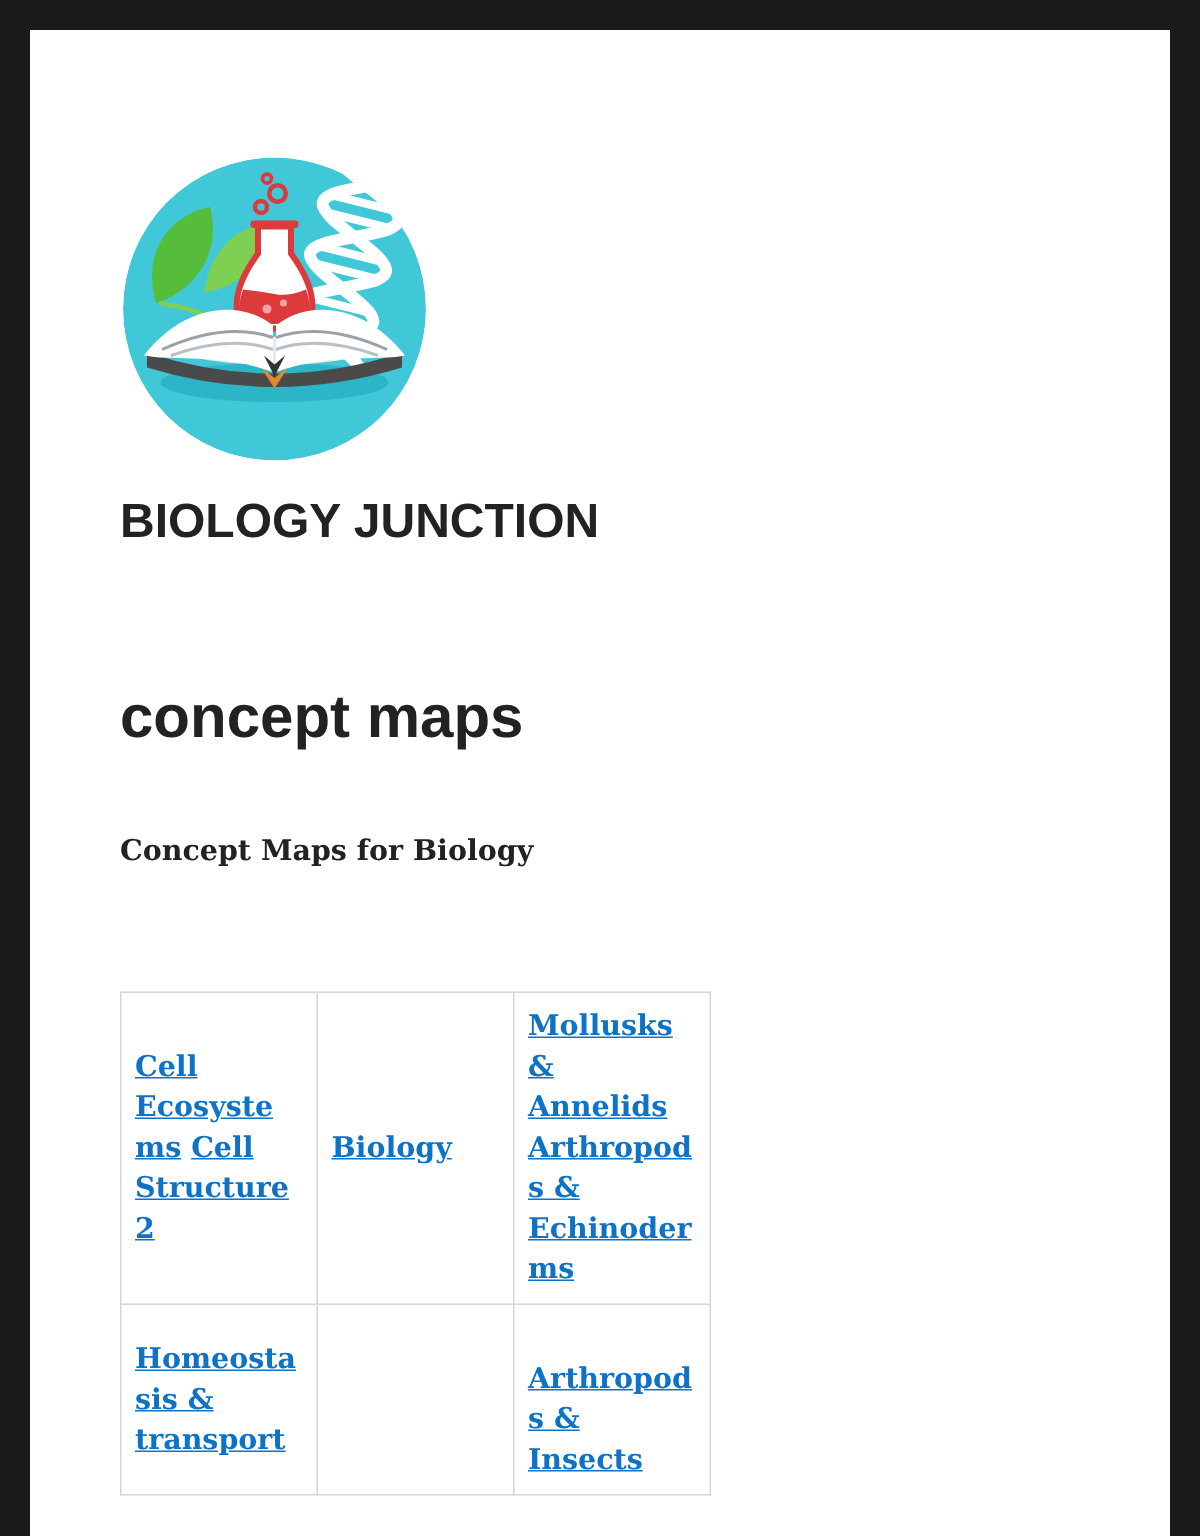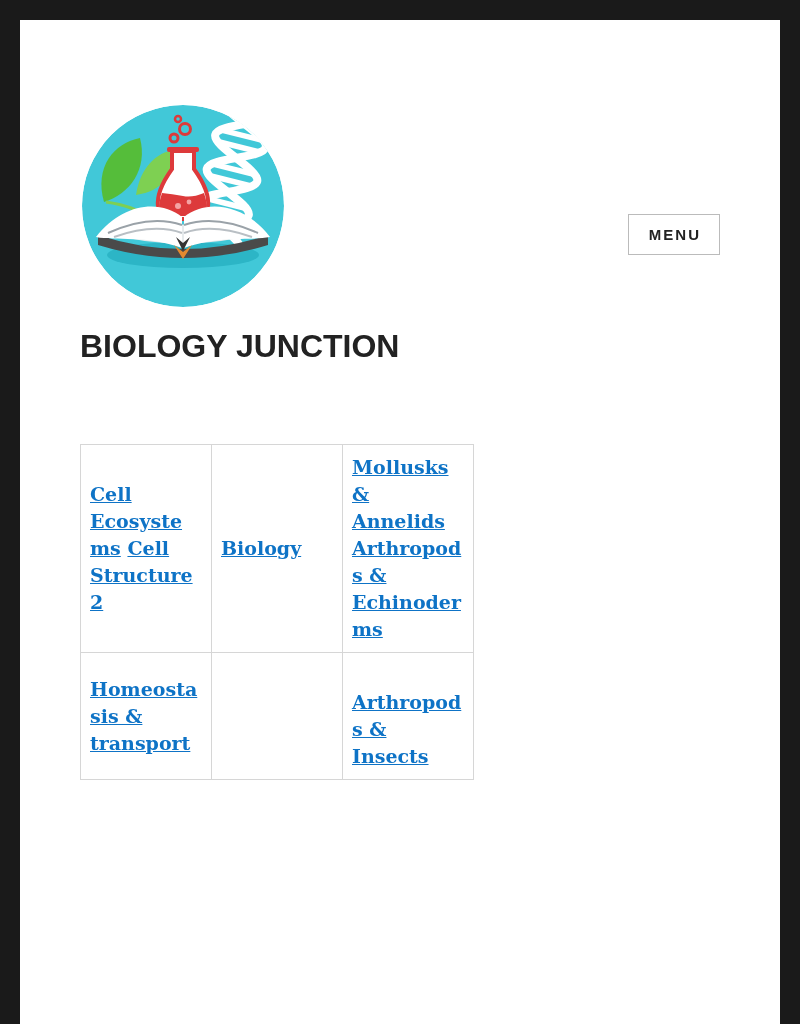--- a/index.html
+++ b/index.html
@@ -145,29 +145,30 @@
               <path d="M176,128 Q134,109 102,120" stroke="#9aa2a8" stroke-width="2" fill="none"></path>
               <path d="M32,132 Q72,118 100,128" stroke="#b9bfc4" stroke-width="2" fill="none"></path>
               <path d="M170,132 Q130,118 102,128" stroke="#b9bfc4" stroke-width="2" fill="none"></path>
               <path d="M94,132 L101,146 L108,132 L101,138 Z" fill="#333333"></path>
               <path d="M92,140 L101,154 L110,140 L101,147 Z" fill="#e2892f"></path>
             </g>
           </g>
         </svg>
       </a>
 
-      <button class="menu-toggle">MENU</button>
 
       <h1 class="site-title">
         <a href="#">BIOLOGY JUNCTION</a>
       </h1>
     </header>
 
     <main>
-
+      <h2 class="page-title">concept maps</h2>
+
+      <p class="intro">Concept Maps for Biology</p>
 
       <table class="concept-table">
         <colgroup>
           <col style="width:131px">
             <col style="width:131px">
             <col style="width:131px">
             <col style="width:131px">
         </colgroup>
         <tbody>
           <tr class="row-2">

